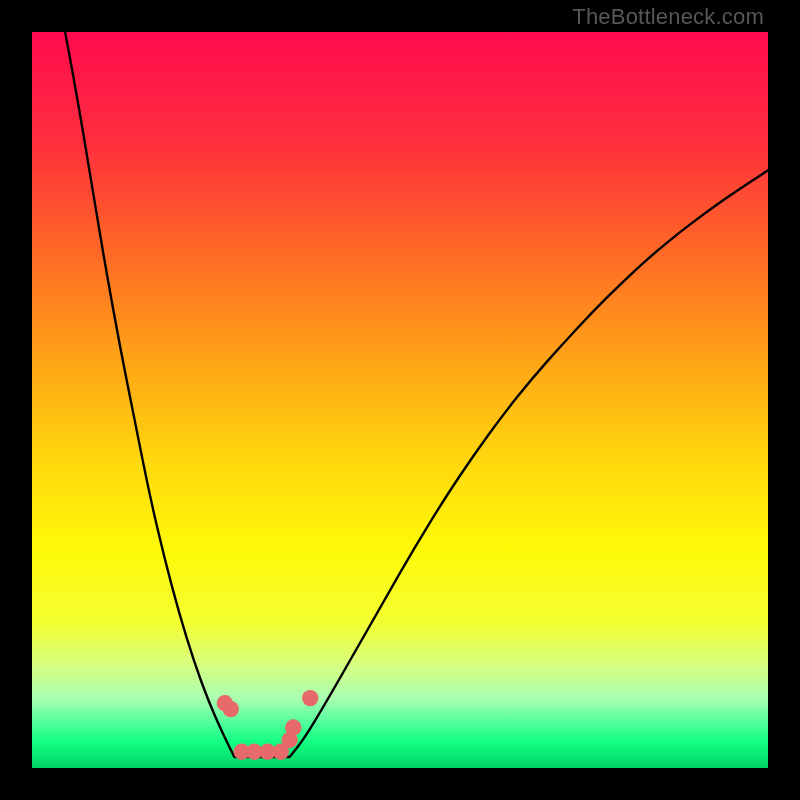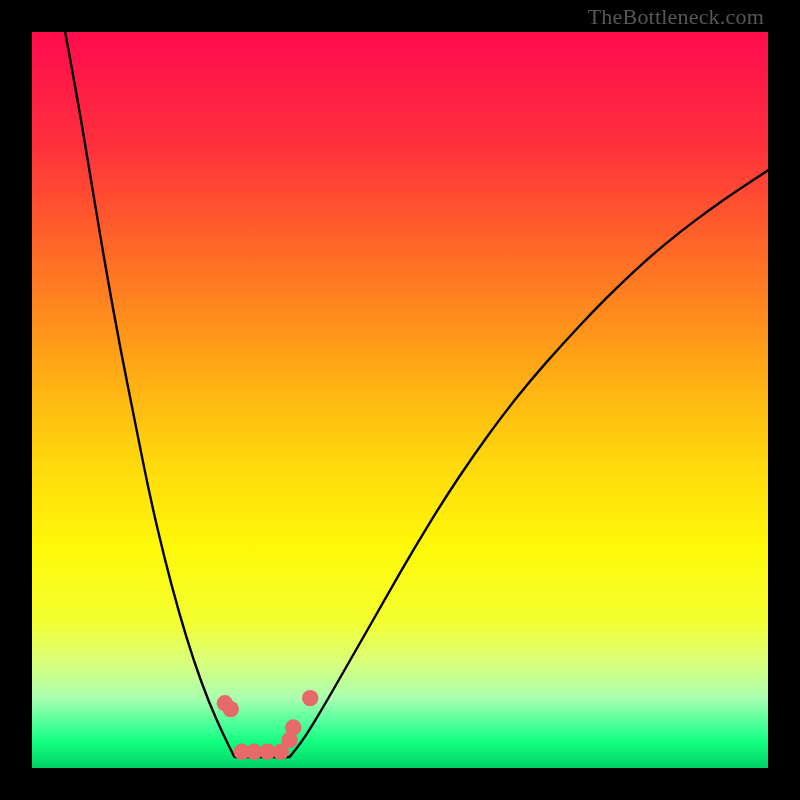--- a/index.html
+++ b/index.html
@@ -15,21 +15,21 @@
     left: 32px;
     top: 32px;
     width: 736px;
     height: 736px;
     background: #000;
   }
   .watermark {
     position: absolute;
     top: 4px;
     right: 36px;
-    font-family: Liberation Serif, serif;
+    font-family: Liberation Sans, sans-serif;
     font-size: 22px;
     color: #575757;
     letter-spacing: 0.2px;
     z-index: 5;
   }
   svg {
     position: absolute;
     left: 0;
     top: 0;
   }

